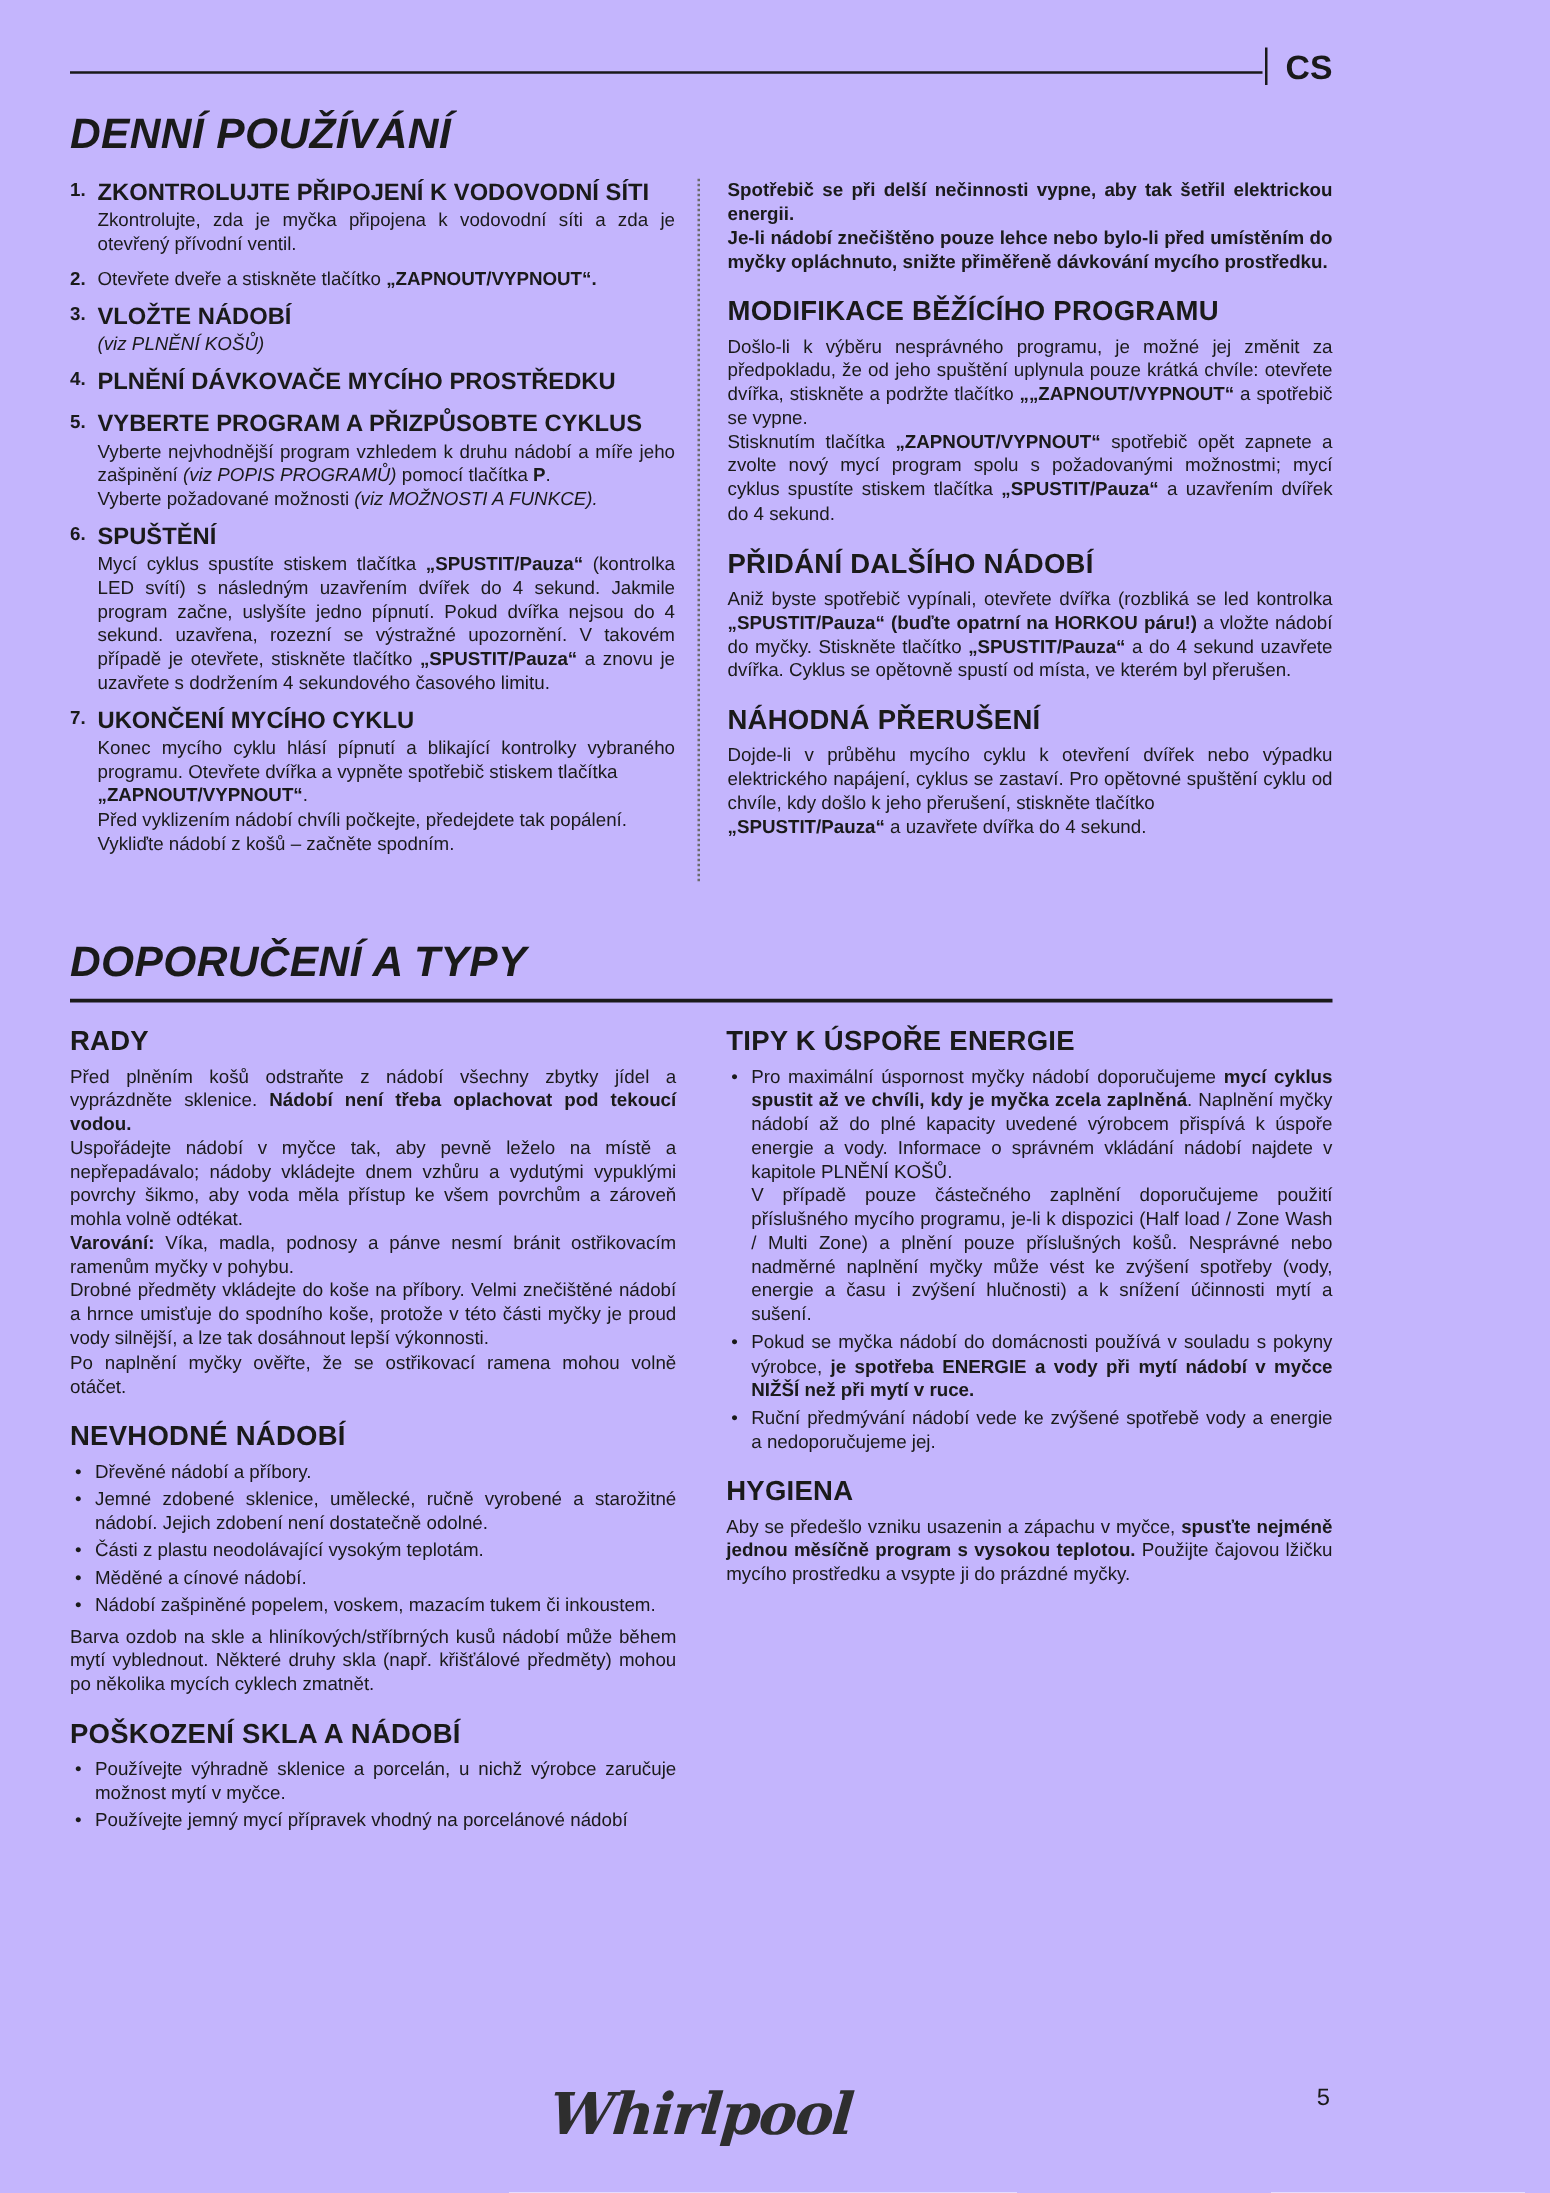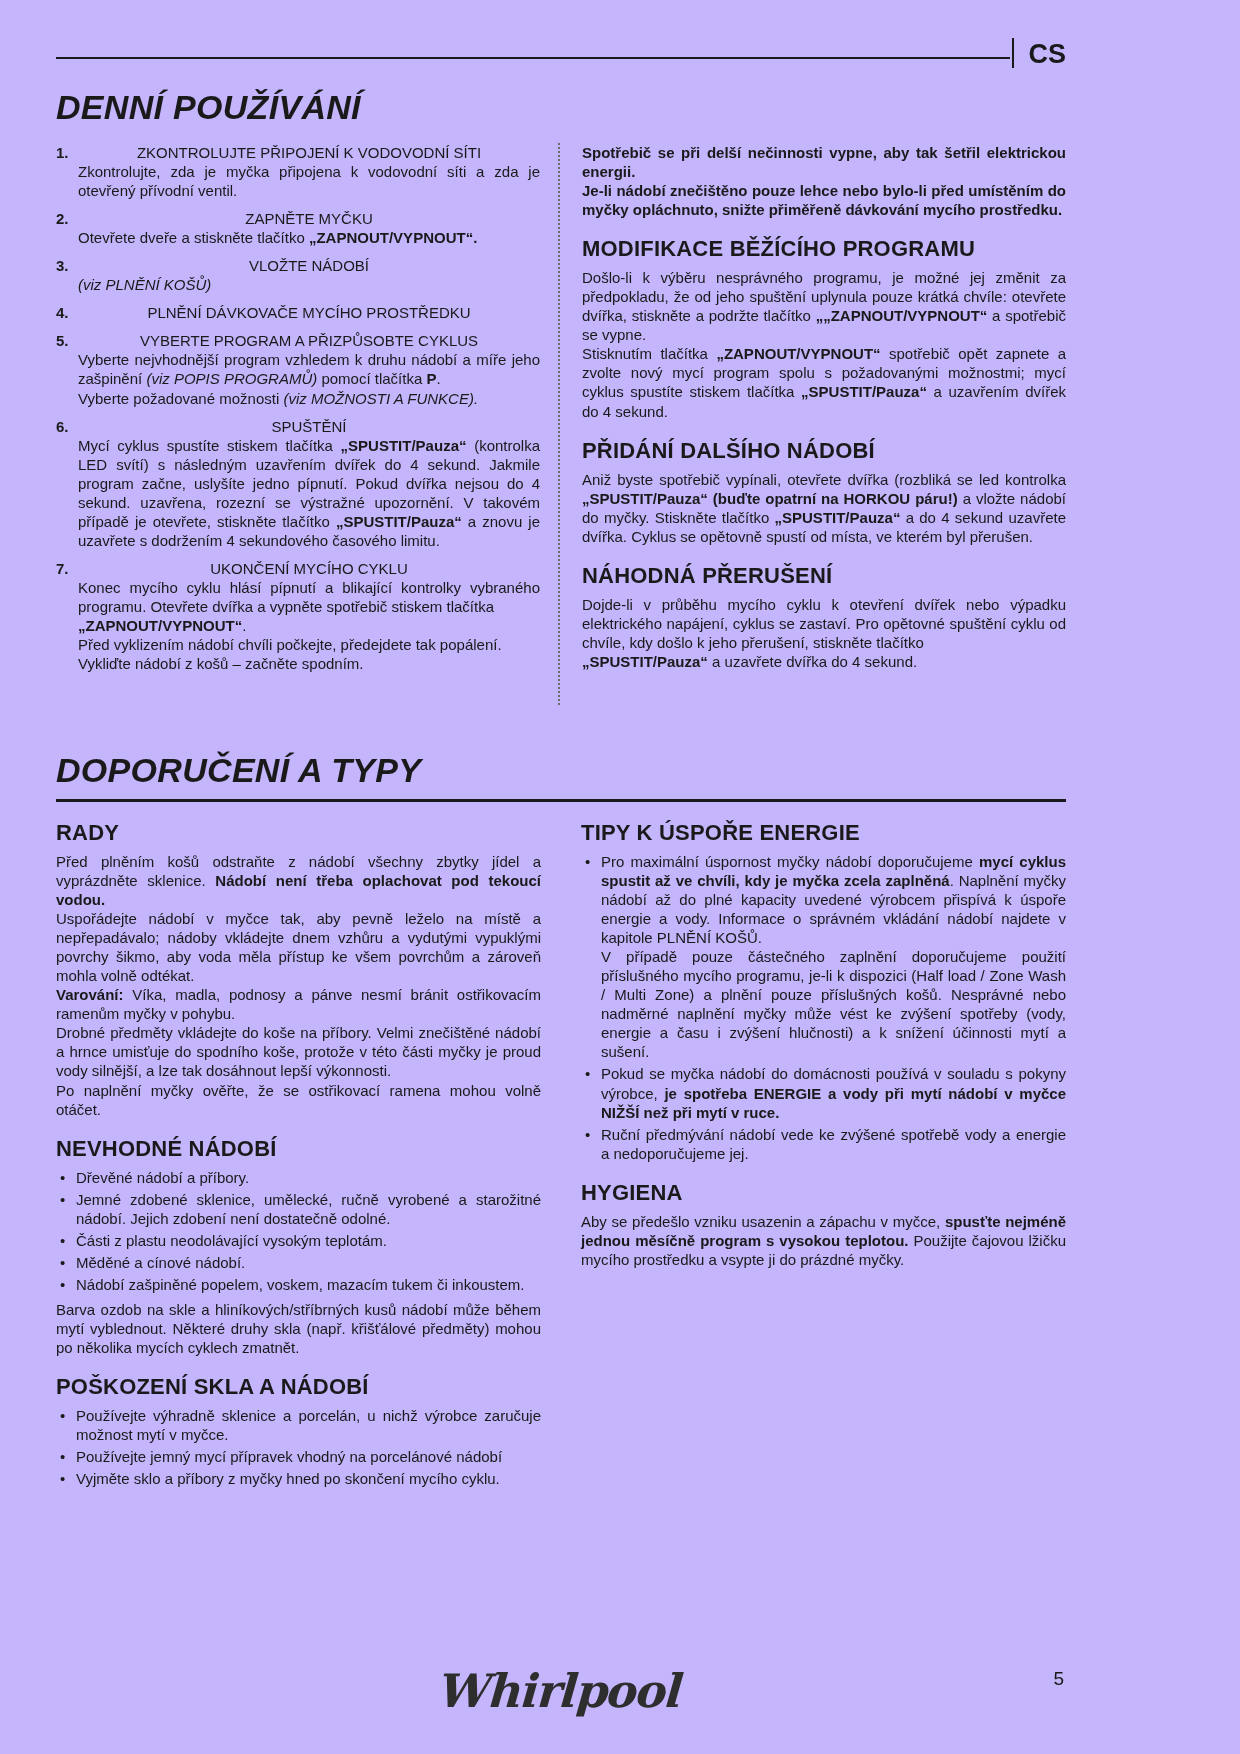--- a/index.html
+++ b/index.html
@@ -30,21 +30,21 @@
   .seg { font-size:15px; line-height:1.27; white-space:pre-wrap; text-align:justify; }
   .b { font-weight:700; }
   .i { font-style:italic; }
   .sub { font-size:22px; font-weight:700; margin:17px 0 6px; letter-spacing:.2px; }
   .sub.first { margin-top:4px; }
 
   
   .num-item { display:flex; margin-bottom:9px; }
   .num { width:22px; flex:none; font-weight:700; font-size:15px; line-height:1.27; }
   .item-body { flex:1; min-width:0; }
-  .item-title { font-weight:400; font-size:15px; line-height:1.27;text-align:center; }
+  .item-title { font-weight:700; font-size:19px; line-height:1.27; }
 
   
   .blist { list-style:none; margin:0 0 6px; }
   .blist li { position:relative; padding-left:20px; margin-bottom:3px; font-size:15px; line-height:1.27; white-space:pre-wrap; text-align:justify; }
   .blist li::before { content:"\2022"; position:absolute; left:4px; top:0; }
 
   
   .footer { position:absolute; left:56px; right:174px; bottom:14px; height:76px; }
   .logo { position:absolute; left:0; right:0; top:0; text-align:center; }
   .logo-text { font-family:"DejaVu Serif", serif; font-style:italic; font-weight:700; font-size:46px; letter-spacing:-1.5px; color:#2e2e2e; display:inline-block; transform:skewX(-5deg); }
@@ -70,21 +70,20 @@
         <div class="num">1.</div>
         <div class="item-body">
           <div class="item-title">ZKONTROLUJTE PŘIPOJENÍ K VODOVODNÍ SÍTI</div>
           <p class="seg"><span>Zkontrolujte, zda je myčka připojena k vodovodní síti a zda je otevřený přívodní ventil.</span></p>
         </div>
       </div>
 
       <div class="num-item">
         <div class="num">2.</div>
         <div class="item-body">
-          <div class="item-title">ZAPNĚTE MYČKU</div>
           <p class="seg"><span>Otevřete dveře a stiskněte tlačítko </span><span class="b">„ZAPNOUT/VYPNOUT“.</span></p>
         </div>
       </div>
 
       <div class="num-item">
         <div class="num">3.</div>
         <div class="item-body">
           <div class="item-title">VLOŽTE NÁDOBÍ</div>
           <p class="seg"><span class="i">(viz PLNĚNÍ KOŠŮ)</span></p>
         </div>
@@ -163,21 +162,20 @@
         <li><span>Části z plastu neodolávající vysokým teplotám.</span></li>
         <li><span>Měděné a cínové nádobí.</span></li>
         <li><span>Nádobí zašpiněné popelem, voskem, mazacím tukem či inkoustem.</span></li>
       </ul>
       <p class="seg"><span>Barva ozdob na skle a hliníkových/stříbrných kusů nádobí může během mytí vyblednout. Některé druhy skla (např. křišťálové předměty) mohou po několika mycích cyklech zmatnět.</span></p>
 
       <h3 class="sub">POŠKOZENÍ SKLA A NÁDOBÍ</h3>
       <ul class="blist">
         <li><span>Používejte výhradně sklenice a porcelán, u nichž výrobce zaručuje možnost mytí v myčce.</span></li>
         <li><span>Používejte jemný mycí přípravek vhodný na porcelánové nádobí</span></li>
-        <li><span>Vyjměte sklo a příbory z myčky hned po skončení mycího cyklu.</span></li>
       </ul>
 
     </div>
 
     <div class="col rightcol">
 
       <h3 class="sub first">TIPY K ÚSPOŘE ENERGIE</h3>
       <ul class="blist">
         <li><span>Pro maximální úspornost myčky nádobí doporučujeme </span><span class="b">mycí cyklus spustit až ve chvíli, kdy je myčka zcela zaplněná</span><span>. Naplnění myčky nádobí až do plné kapacity uvedené výrobcem přispívá k úspoře energie a vody. Informace o správném vkládání nádobí najdete v kapitole PLNĚNÍ KOŠŮ.
 V případě pouze částečného zaplnění doporučujeme použití příslušného mycího programu, je-li k dispozici (Half load / Zone Wash / Multi Zone) a plnění pouze příslušných košů. Nesprávné nebo nadměrné naplnění myčky může vést ke zvýšení spotřeby (vody, energie a času i zvýšení hlučnosti) a k snížení účinnosti mytí a sušení.</span></li>

